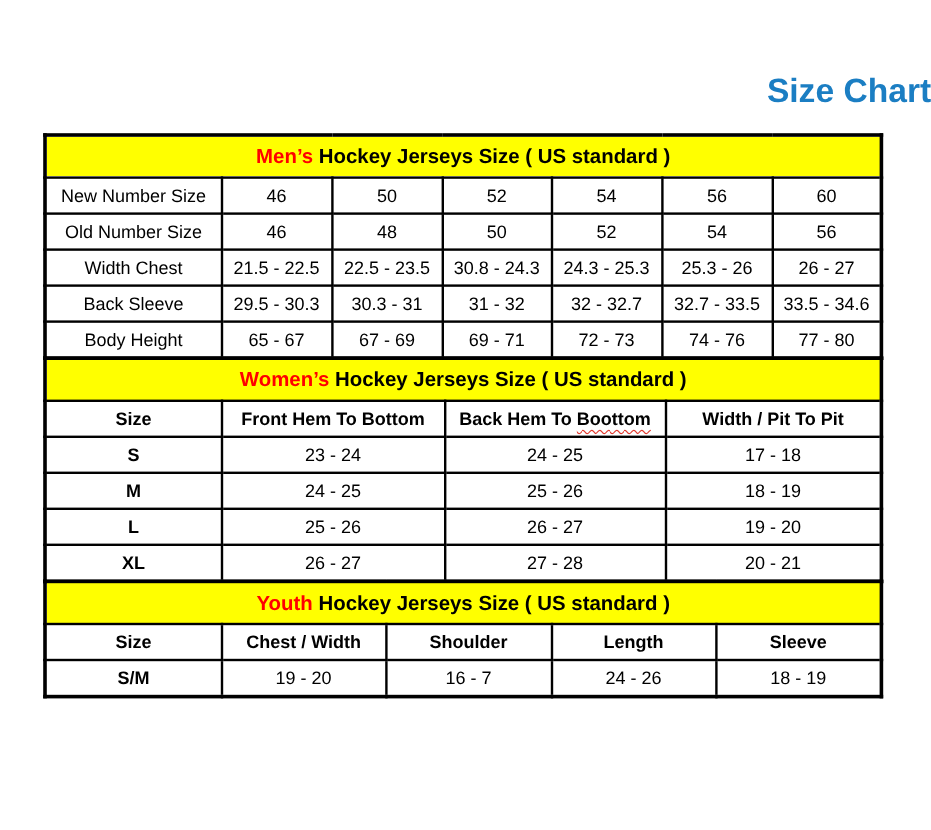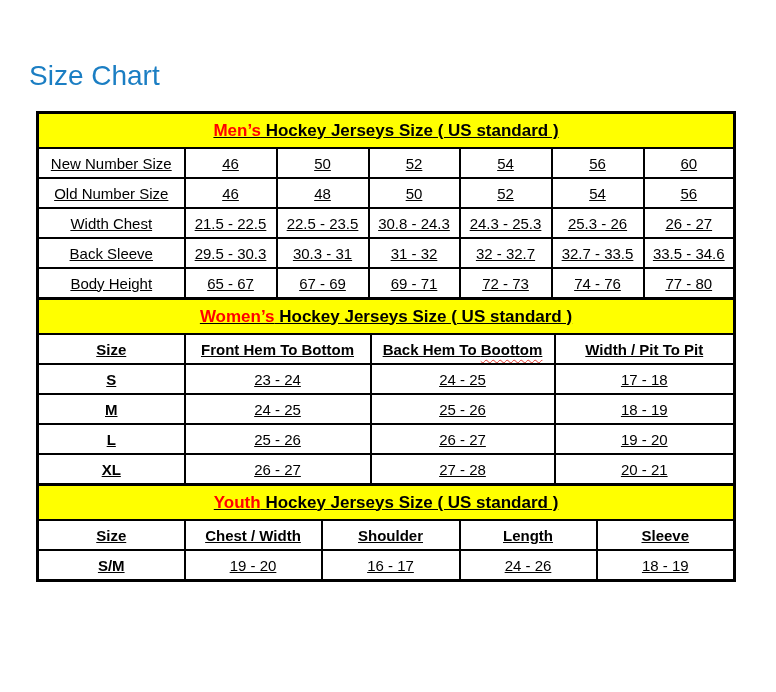--- a/index.html
+++ b/index.html
@@ -9,31 +9,30 @@
     --border-black:#000000;
   }
   html,body{margin:0;padding:0;background:#ffffff;}
   body{
     width:776px;height:692px;overflow:hidden;
     font-family:"Liberation Sans","DejaVu Sans",sans-serif;
     color:#000;
   }
   .page-title{
     margin:60px 0 19px 0;
-    text-align:left;
+    text-align:right;
     font-size:28px;
-    font-weight:normal;
+    font-weight:bold;
     color:var(--title-blue);
     letter-spacing:0px;
     padding-left:29px;
   }
   .chart-wrap{
     margin-left:36px;
     width:671px;
-    text-decoration:underline;
   }
   table.size-table{
     border-collapse:collapse;
     table-layout:fixed;
     width:697px;
     border:3px solid var(--border-black);
   }
   table.size-table + table.size-table{margin-top:-3px;}
   table.size-table td{
     border:2px solid var(--border-black);
@@ -191,20 +190,20 @@
     <tr class="head">
       <td>Size</td>
       <td>Chest / Width</td>
       <td>Shoulder</td>
       <td>Length</td>
       <td>Sleeve</td>
     </tr>
     <tr>
       <td class="lbl-bold">S/M</td>
       <td>19 - 20</td>
-      <td>16 - 17</td>
+      <td>16 - 7</td>
       <td>24 - 26</td>
       <td>18 - 19</td>
     </tr>
   </tbody>
     </table>
 
 </div>
 
 </body></html>

